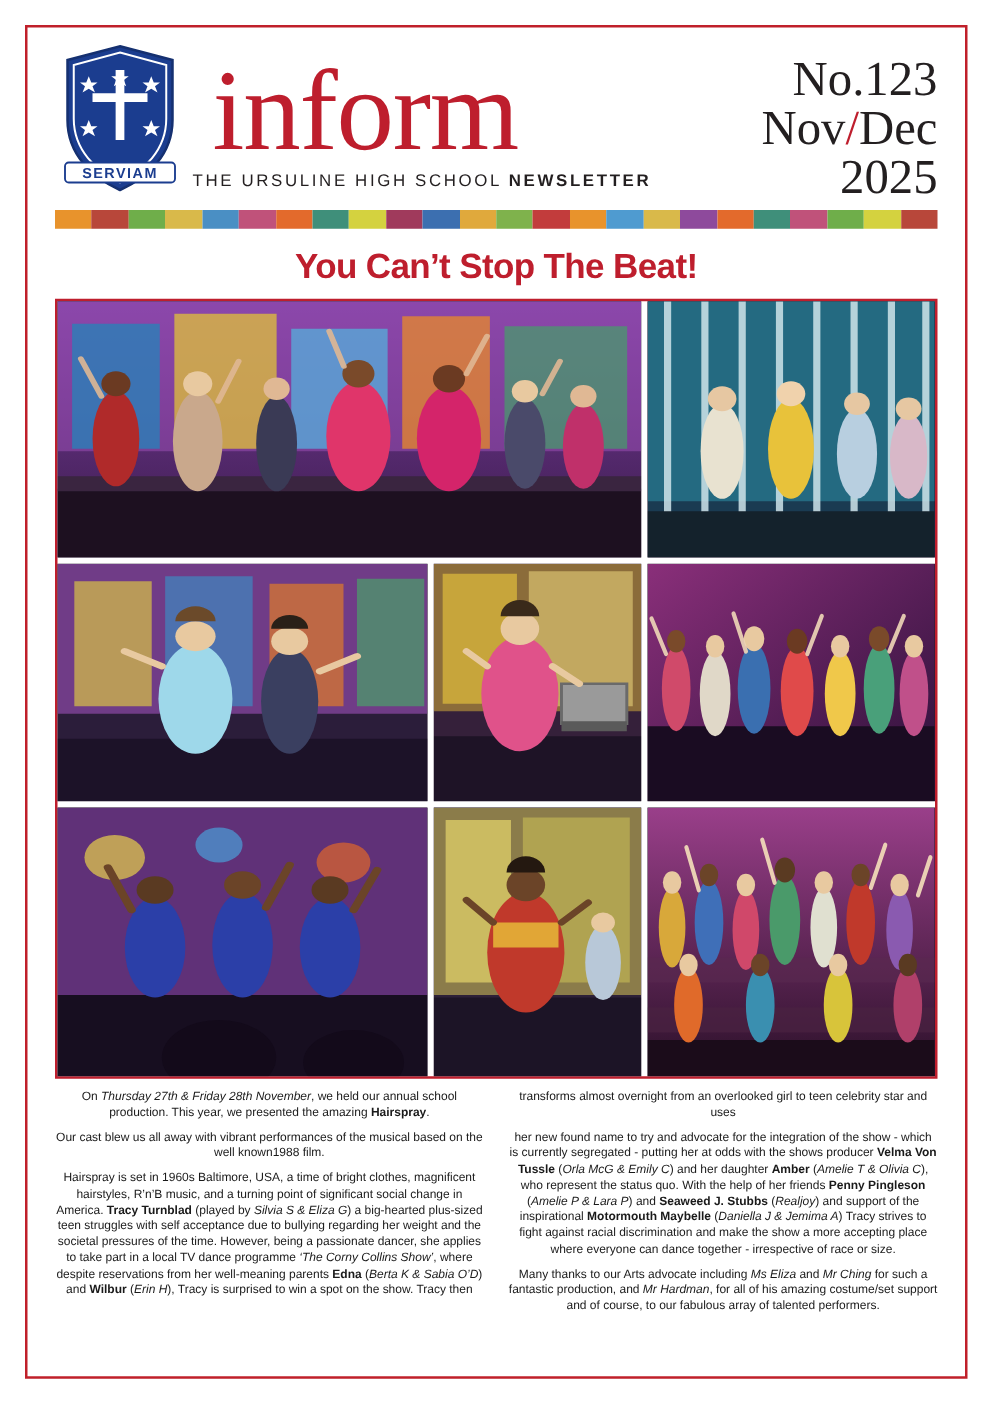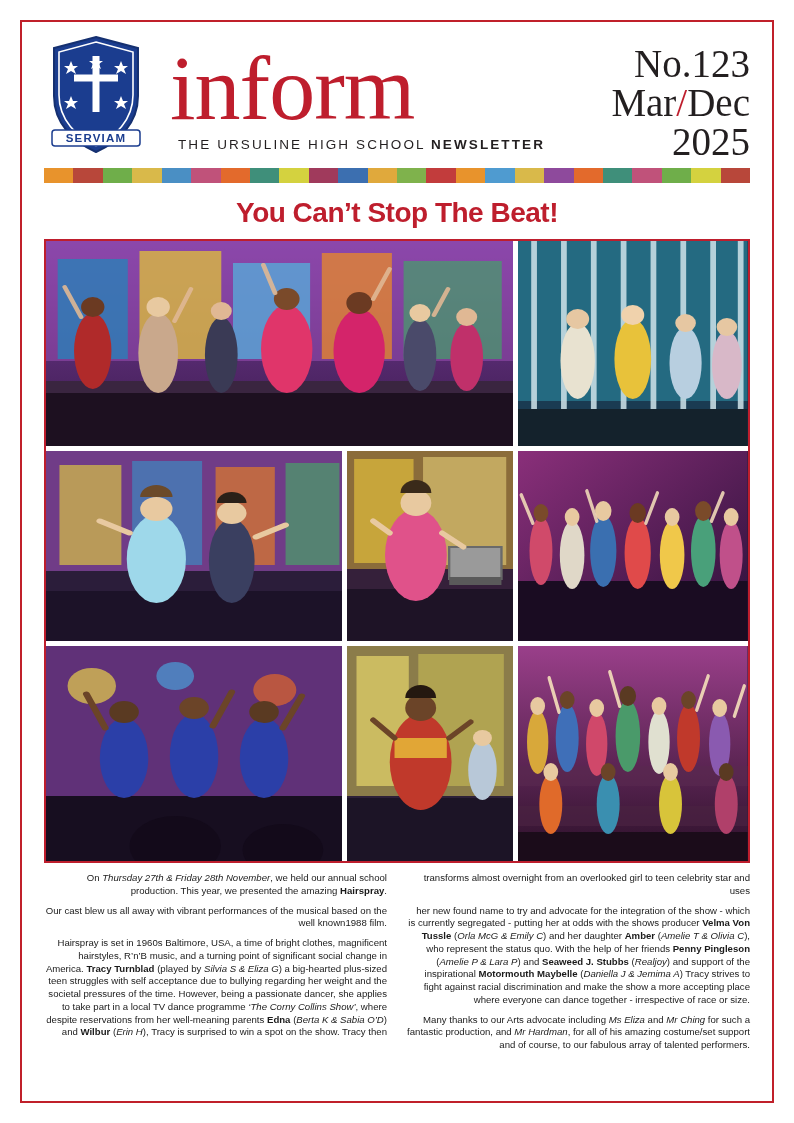--- a/index.html
+++ b/index.html
@@ -57,21 +57,21 @@
     font-weight: 400;
     letter-spacing: -1px;
     margin: 12px;
     padding-left: 4px;
     text-align: left;
   }
   .sub {
     font-size: 13.5px;
     letter-spacing: 2.1px;
     color: #231f20;
-    text-align: center;
+    text-align: left;
     padding-right: 6px;
     margin-top: -6px;
   }
   .sub b { font-weight: 700; }
 
   .issue {
     flex: 0 0 175px;
     text-align: right;
     font-family: "Liberation Serif", serif;
     font-size: 39px;
@@ -126,21 +126,21 @@
 
   .stage-svg { width: 100%; height: 100%; display: block; }
 
   
   .article {
     margin-top: 9px;
     column-count: 2;
     column-gap: 20px;
     font-size: 9.6px;
     line-height: 1.33;
-    text-align: right;
+    text-align: center;
     color: #1a1a1a;
   }
   .article p { margin: 0 0 7px 0; }
   .article b { font-weight: 700; }
   .article i { font-style: italic; }
 </style>
 </head>
 <body>
 
 <div class="page">
@@ -166,21 +166,21 @@
         </svg>
       </div>
 
       <div class="title-block">
         <div class="inform">inform</div>
         <div class="sub"><span>THE URSULINE HIGH SCHOOL </span><b>NEWSLETTER</b></div>
       </div>
 
       <div class="issue">
         <div>No.123</div>
-        <div><span>Mar</span><span class="slash">/</span><span>Dec</span></div>
+        <div><span>Nov</span><span class="slash">/</span><span>Dec</span></div>
         <div>2025</div>
       </div>
     </div>
 
     <div class="colourbar" id="colourbar">
         <span style="background: rgb(232, 147, 44);"></span>
         <span style="background: rgb(184, 71, 58);"></span>
         <span style="background: rgb(111, 174, 74);"></span>
         <span style="background: rgb(217, 185, 74);"></span>
         <span style="background: rgb(74, 143, 196);"></span>

